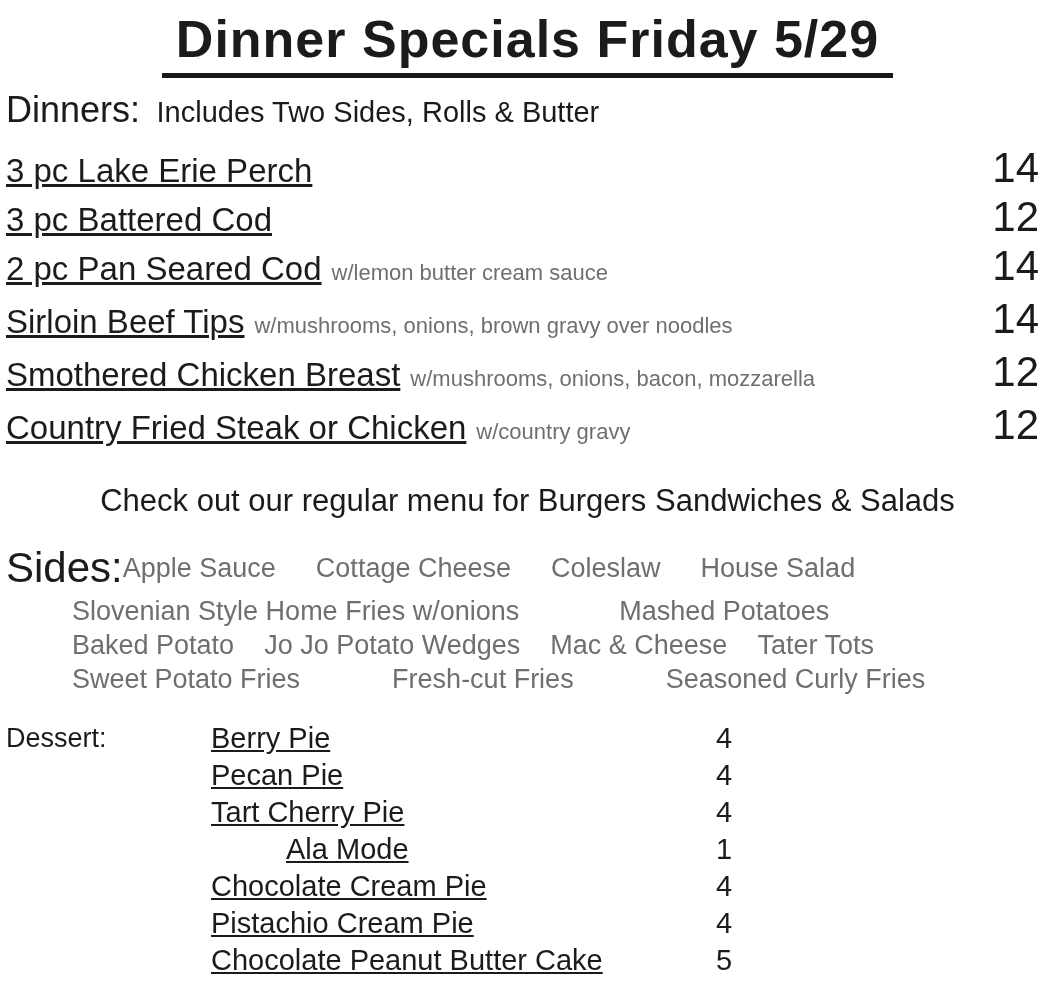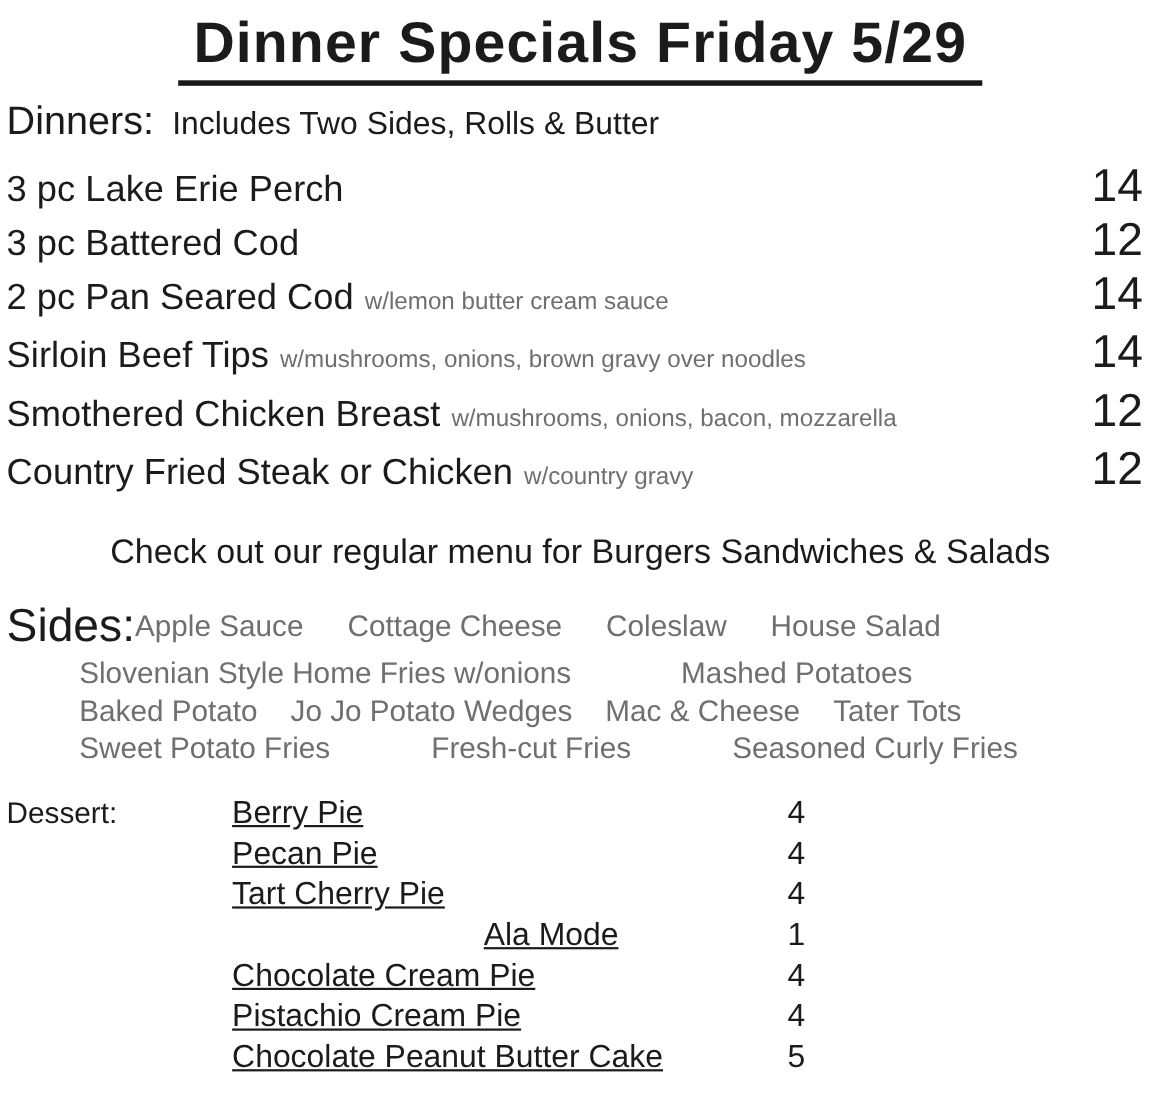--- a/index.html
+++ b/index.html
@@ -34,21 +34,21 @@
   .dinners-heading { font-size: 36px; font-weight: 500; }
   .dinners-subheading { font-size: 29px; margin-left: 12px; }
 
   
   .dinner-row {
     display: flex;
     align-items: baseline;
     line-height: 46px;
     white-space: nowrap;
   }
-  .dinner-name { font-size: 33px; }
+  .dinner-name { font-size: 33px; text-decoration: underline; }
   .dinner-desc { font-size: 22px; color: #6f6f6f; margin-left: 10px; }
   .dinner-price { margin-left: auto; font-size: 42px; padding-right: 10px; }
 
   
   .note {
     margin-top: 24px;
     text-align: center;
     font-size: 31px;
     line-height: 44px;
     white-space: nowrap;
@@ -65,21 +65,21 @@
   .sides-row.r1 .side-item + .side-item { margin-left: 100px; }
   .sides-row.r2 .side-item + .side-item { margin-left: 30px; }
   .sides-row.r3 .side-item + .side-item { margin-left: 92px; }
 
   
   .desserts { display: flex; margin-top: 24px; }
   .dessert-heading { width: 205px; font-size: 27px; line-height: 37px; flex: 0 0 205px; }
   .dessert-list { flex: 1; }
   .dessert-row { display: flex; line-height: 37px; white-space: nowrap; }
   .dessert-name { width: 505px; font-size: 29px; text-decoration: underline; }
-  .dessert-row.indent .dessert-name { box-sizing: border-box; padding-left: 75px; text-align: center; }
+  .dessert-row.indent .dessert-name { box-sizing: border-box; padding-left: 75px; }
   .dessert-price { font-size: 29px; }
 </style>
 </head>
 <body>
 
 <div class="menu">
 
   <div class="title-wrap">
     <div class="title">Dinner Specials Friday 5/29</div>
   </div>

